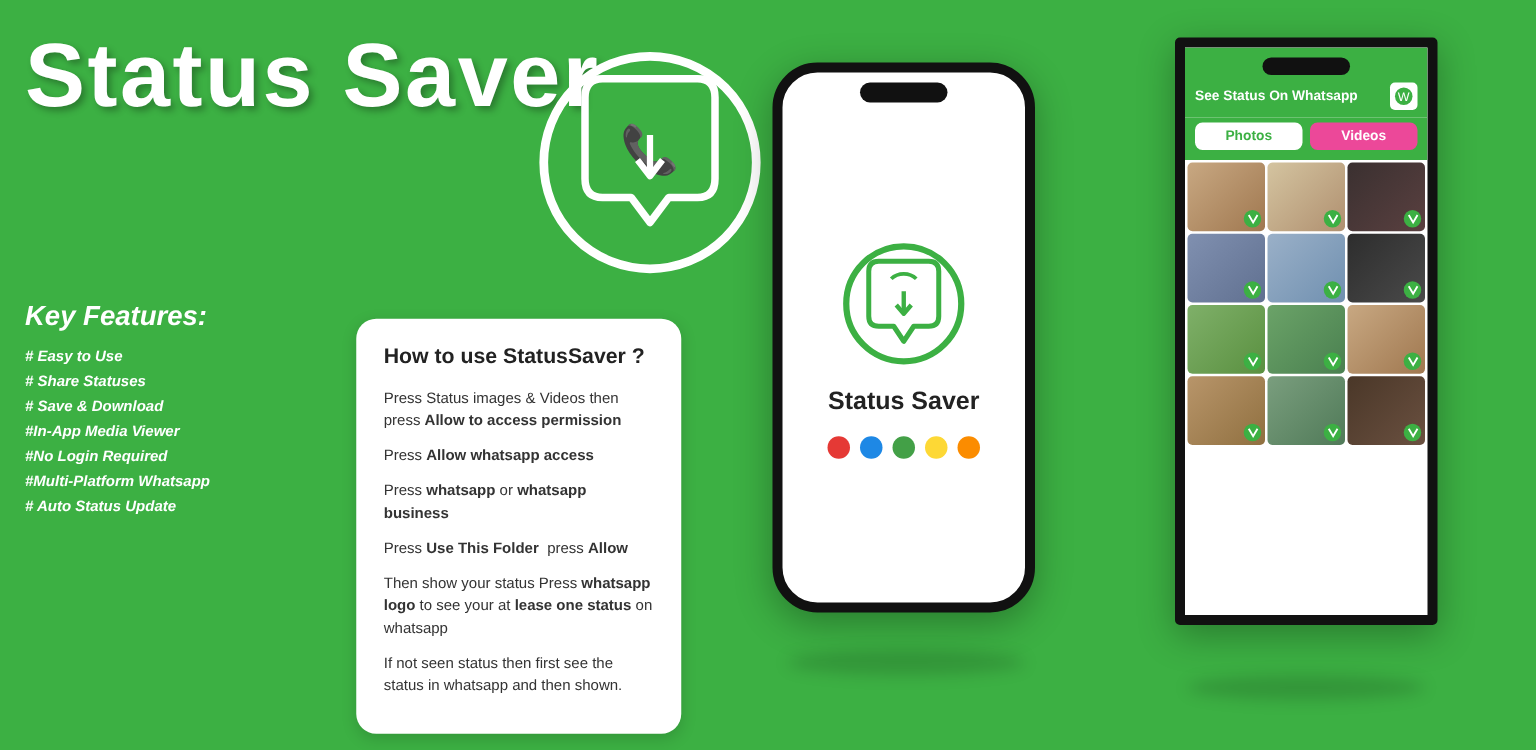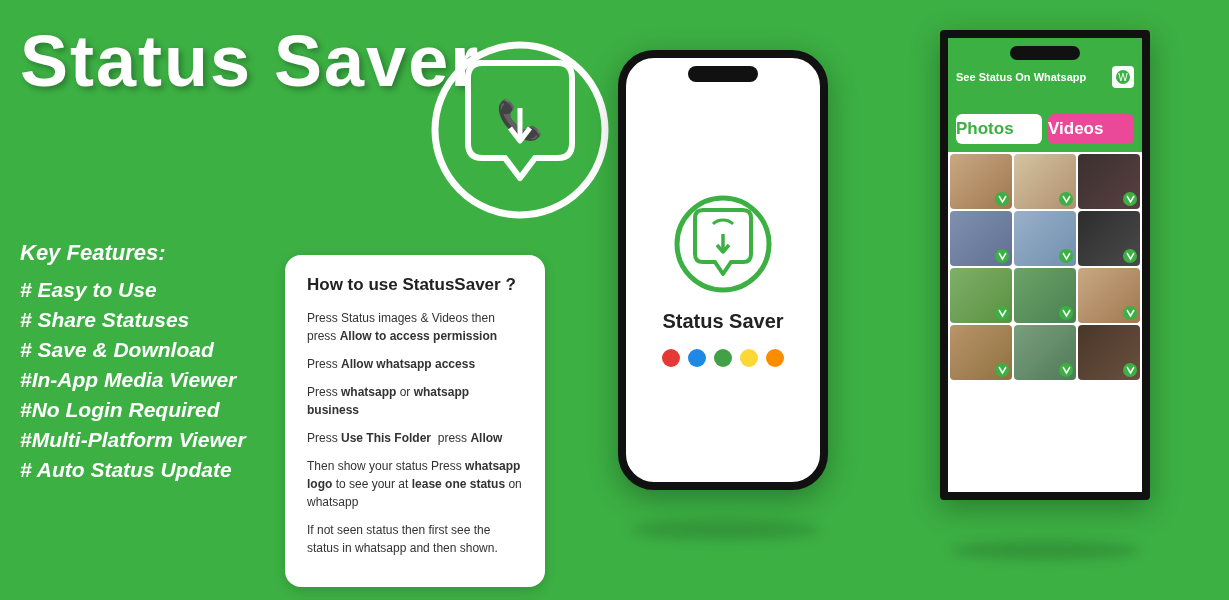--- a/index.html
+++ b/index.html
@@ -47,21 +47,21 @@
       color: white;
     }
     .key-features-title {
       font-size: 22px;
       font-weight: 900;
       font-style: italic;
       margin-bottom: 12px;
       font-family: 'Arial Black', Arial, sans-serif;
     }
     .feature-item {
-      font-size: 21px;
+      font-size: 12px;
       font-weight: bold;
       font-style: italic;
       margin-bottom: 6px;
       font-family: 'Arial Black', Arial, sans-serif;
     }
 
     
     .how-to-card {
       position: absolute;
       top: 255px;
@@ -199,25 +199,24 @@
     .phone2-tabs {
       display: flex;
       background: #3cb043;
       padding: 4px 8px 8px;
       gap: 6px;
     }
     .phone2-tab {
       flex: 1;
       padding: 5px 0;
       border-radius: 6px;
-      text-align: left;
-      font-size: 17px;
+      text-align: center;
+      font-size: 11px;
       font-weight: bold;
       color: white;
-      margin-top: 16px;
     }
     .phone2-tab.active {
       background: white;
       color: #3cb043;
     }
     .phone2-tab.inactive {
       background: #ec4899;
       color: white;
     }
     .photo-grid {
@@ -291,21 +290,21 @@
   </svg>
 </div>
 
 <div class="key-features">
   <div class="key-features-title">Key Features:</div>
   <div class="feature-item"># Easy to Use</div>
   <div class="feature-item"># Share Statuses</div>
   <div class="feature-item"># Save &amp; Download</div>
   <div class="feature-item">#In-App Media Viewer</div>
   <div class="feature-item">#No Login Required</div>
-  <div class="feature-item">#Multi-Platform Viewer</div>
+  <div class="feature-item">#Multi-Platform Whatsapp</div>
   <div class="feature-item"># Auto Status Update</div>
 </div>
 
 <div class="how-to-card">
   <div class="how-to-title">How to use StatusSaver ?</div>
   <div class="how-to-text">
     Press Status images &amp; Videos then press <b>Allow to access permission</b>
   </div>
   <div class="how-to-text">
     Press <b>Allow whatsapp access</b>

